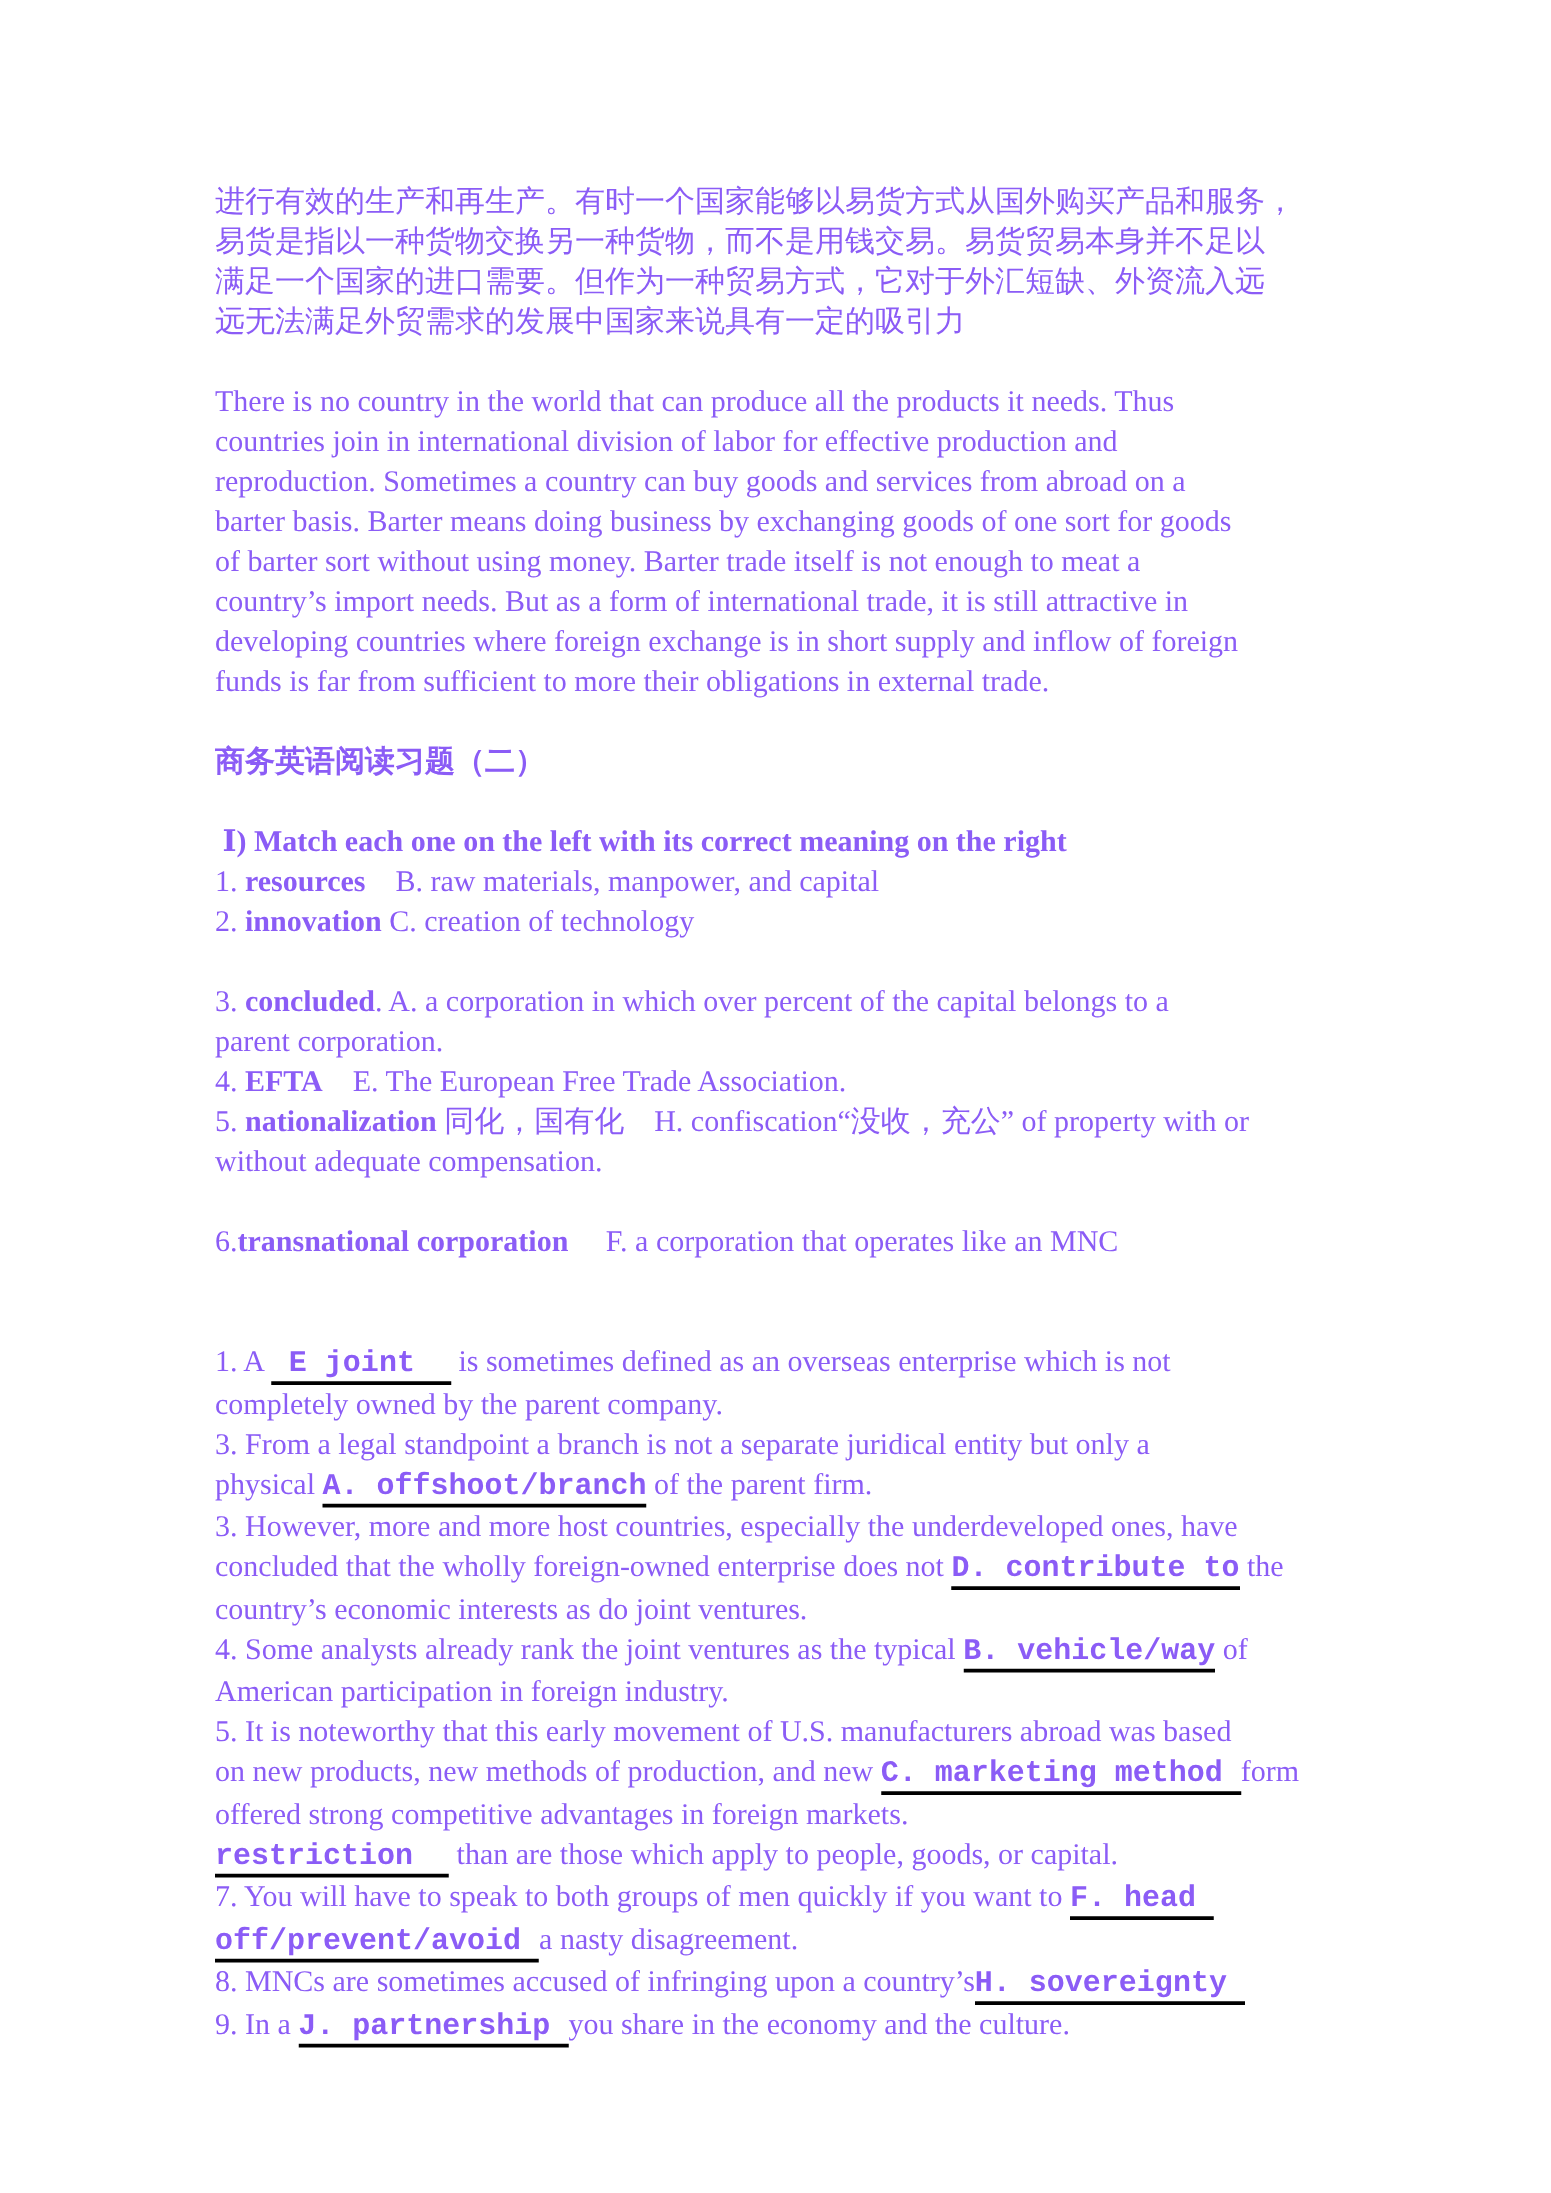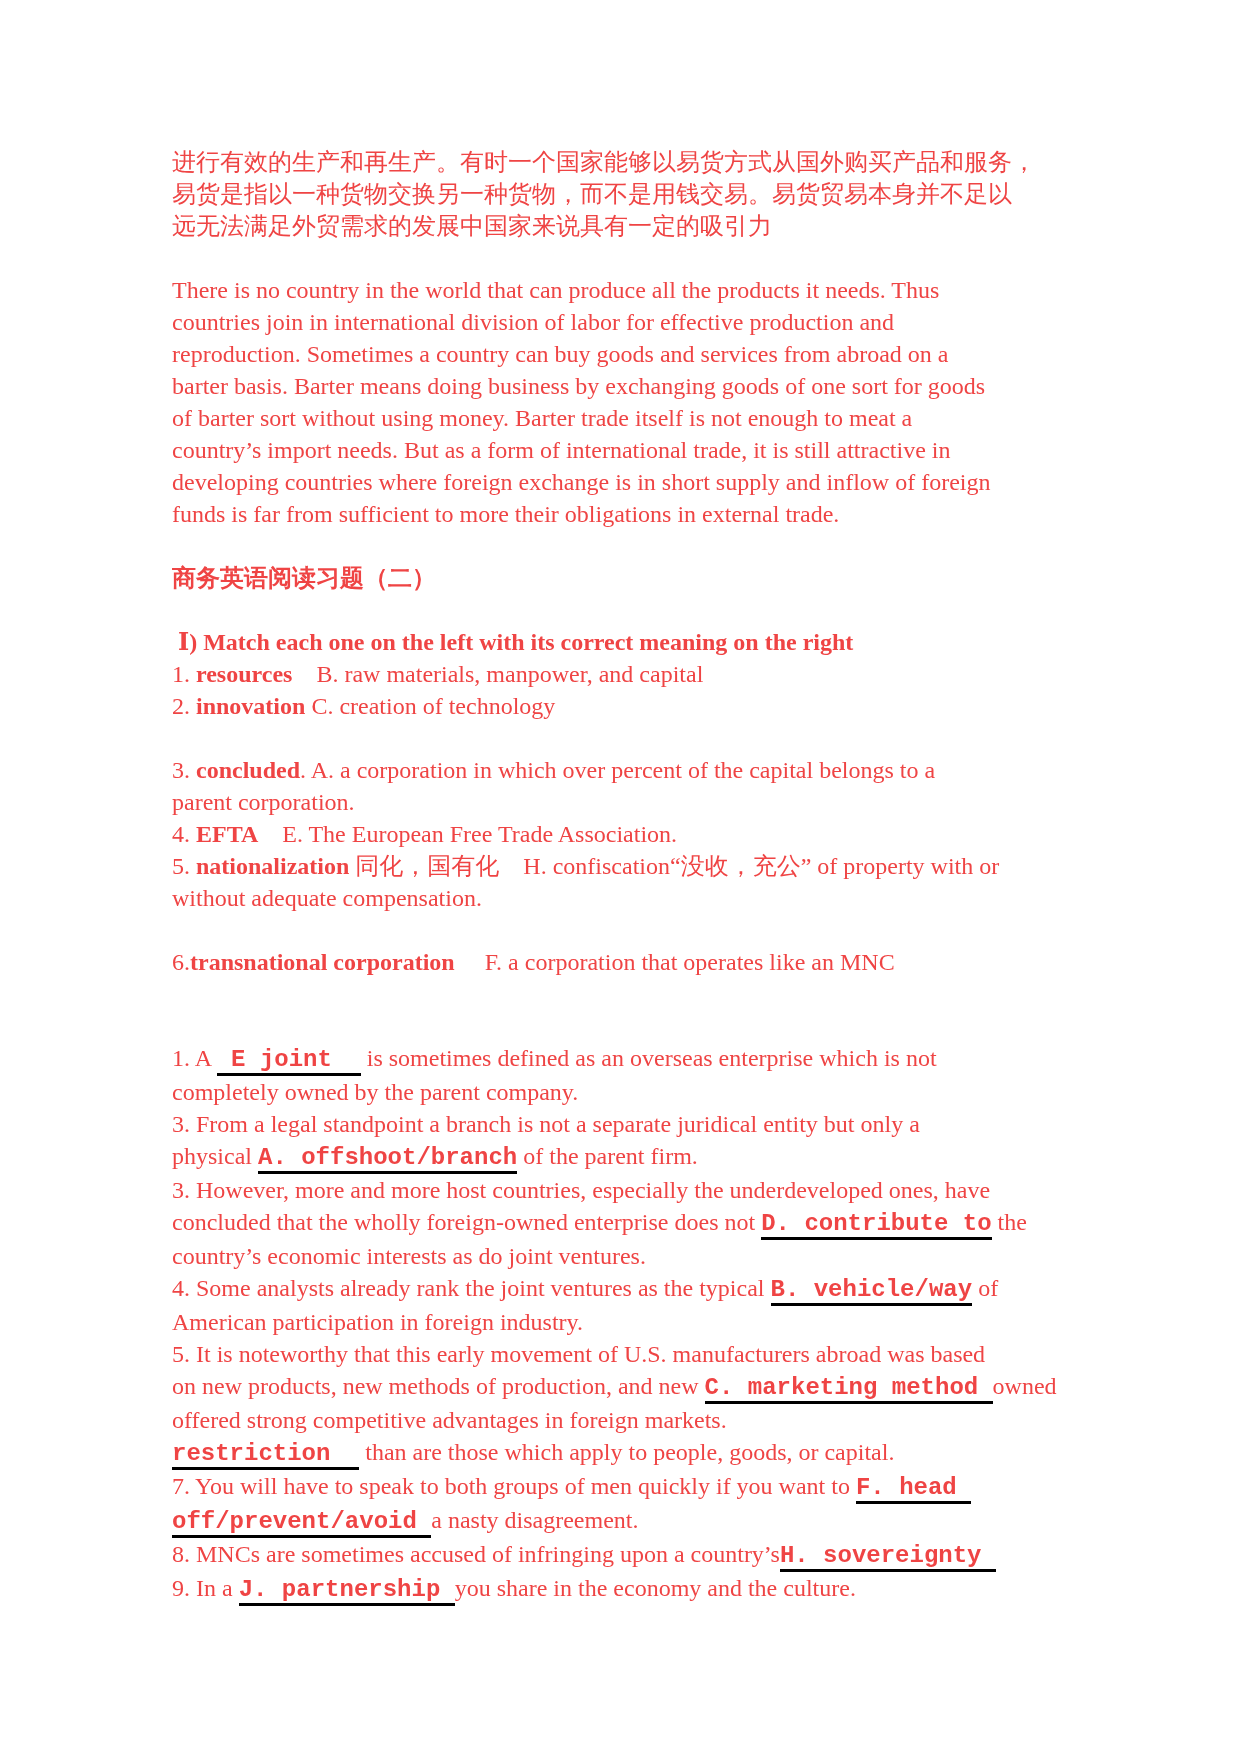--- a/index.html
+++ b/index.html
@@ -11,40 +11,41 @@
   .page {
     position: relative;
     width: 1170px;
     height: 1754px;
     box-sizing: border-box;
     background: #ffffff;
     padding: 146px 58px 0 172px;
     font-family: "Liberation Serif", "DejaVu Serif", serif;
     font-size: 24px;
     line-height: 32px;
-    color: #ef4444;
+    color: #8b5cf6;
     overflow: hidden;
   }
   .line {
     margin: 0;
     padding: 0;
     white-space: pre-wrap;
     min-height: 32px;
   }
   .seg { }
   .b { font-weight: bold; }
   .u { border-bottom: 3px solid #000000; font-family: Liberation Mono, monospace; }
 </style>
 </head>
 <body>
 
 <div class="page">
   <div>
       <p class="line"><span class="seg">进行有效的生产和再生产。有时一个国家能够以易货方式从国外购买产品和服务，</span></p>
       <p class="line"><span class="seg">易货是指以一种货物交换另一种货物，而不是用钱交易。易货贸易本身并不足以</span></p>
+      <p class="line"><span class="seg">满足一个国家的进口需要。但作为一种贸易方式，它对于外汇短缺、外资流入远</span></p>
       <p class="line"><span class="seg">远无法满足外贸需求的发展中国家来说具有一定的吸引力</span></p>
       <p class="line">&nbsp;</p>
       <p class="line"><span class="seg">There is no country in the world that can produce all the products it needs. Thus</span></p>
       <p class="line"><span class="seg">countries join in international division of labor for effective production and</span></p>
       <p class="line"><span class="seg">reproduction. Sometimes a country can buy goods and services from abroad on a</span></p>
       <p class="line"><span class="seg">barter basis. Barter means doing business by exchanging goods of one sort for goods</span></p>
       <p class="line"><span class="seg">of barter sort without using money. Barter trade itself is not enough to meat a</span></p>
       <p class="line"><span class="seg">country’s import needs. But as a form of international trade, it is still attractive in</span></p>
       <p class="line"><span class="seg">developing countries where foreign exchange is in short supply and inflow of foreign</span></p>
       <p class="line"><span class="seg">funds is far from sufficient to more their obligations in external trade.</span></p>
@@ -67,21 +68,21 @@
       <p class="line"><span class="seg">1. A </span><span class="seg b u"> E joint  </span><span class="seg"> is sometimes defined as an overseas enterprise which is not</span></p>
       <p class="line"><span class="seg">completely owned by the parent company.</span></p>
       <p class="line"><span class="seg">3. From a legal standpoint a branch is not a separate juridical entity but only a</span></p>
       <p class="line"><span class="seg">physical </span><span class="seg b u">A. offshoot/branch</span><span class="seg"> of the parent firm.</span></p>
       <p class="line"><span class="seg">3. However, more and more host countries, especially the underdeveloped ones, have</span></p>
       <p class="line"><span class="seg">concluded that the wholly foreign-owned enterprise does not </span><span class="seg b u">D. contribute to</span><span class="seg"> the</span></p>
       <p class="line"><span class="seg">country’s economic interests as do joint ventures.</span></p>
       <p class="line"><span class="seg">4. Some analysts already rank the joint ventures as the typical </span><span class="seg b u">B. vehicle/way</span><span class="seg"> of</span></p>
       <p class="line"><span class="seg">American participation in foreign industry.</span></p>
       <p class="line"><span class="seg">5. It is noteworthy that this early movement of U.S. manufacturers abroad was based</span></p>
-      <p class="line"><span class="seg">on new products, new methods of production, and new </span><span class="seg b u">C. marketing method </span><span class="seg">owned</span></p>
+      <p class="line"><span class="seg">on new products, new methods of production, and new </span><span class="seg b u">C. marketing method </span><span class="seg">form</span></p>
       <p class="line"><span class="seg">offered strong competitive advantages in foreign markets.</span></p>
       <p class="line"><span class="seg b u">restriction  </span><span class="seg"> than are those which apply to people, goods, or capital.</span></p>
       <p class="line"><span class="seg">7. You will have to speak to both groups of men quickly if you want to </span><span class="seg b u">F. head </span></p>
       <p class="line"><span class="seg b u">off/prevent/avoid </span><span class="seg">a nasty disagreement.</span></p>
       <p class="line"><span class="seg">8. MNCs are sometimes accused of infringing upon a country’s</span><span class="seg b u">H. sovereignty </span></p>
       <p class="line"><span class="seg">9. In a </span><span class="seg b u">J. partnership </span><span class="seg">you share in the economy and the culture.</span></p>
     </div>
 </div>
 
 </body></html>

